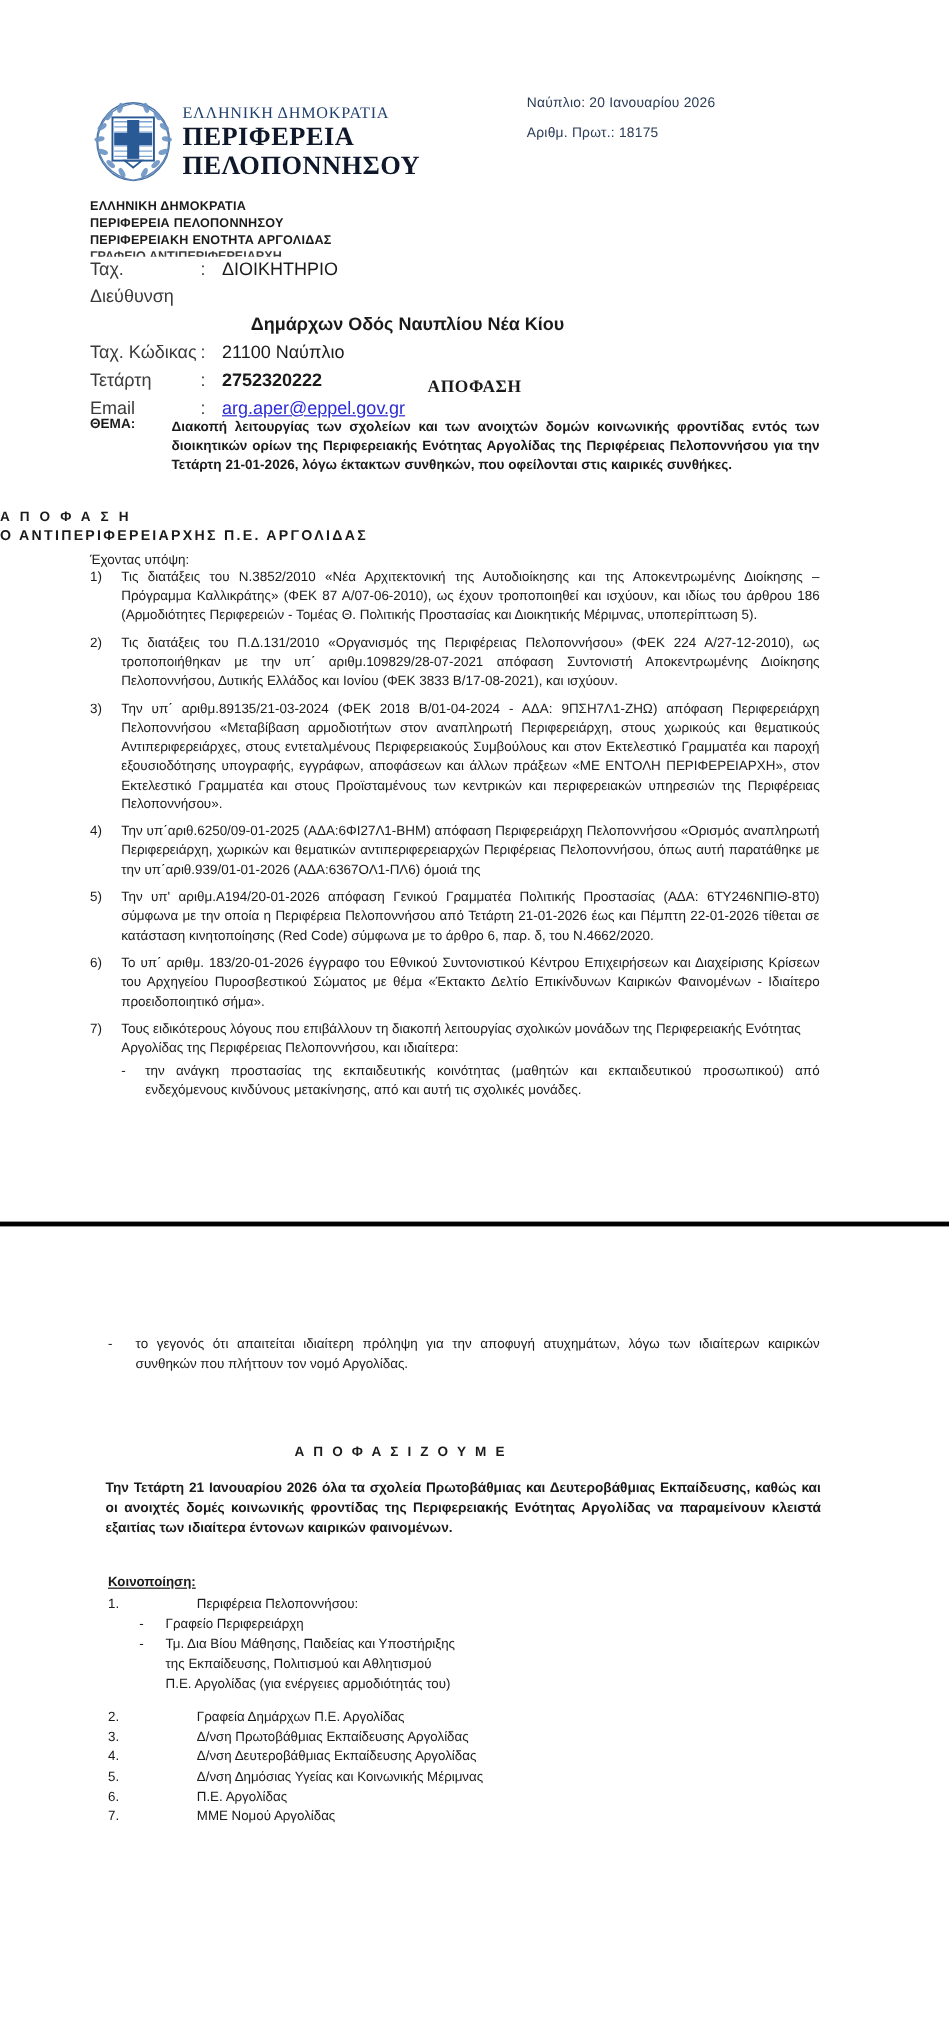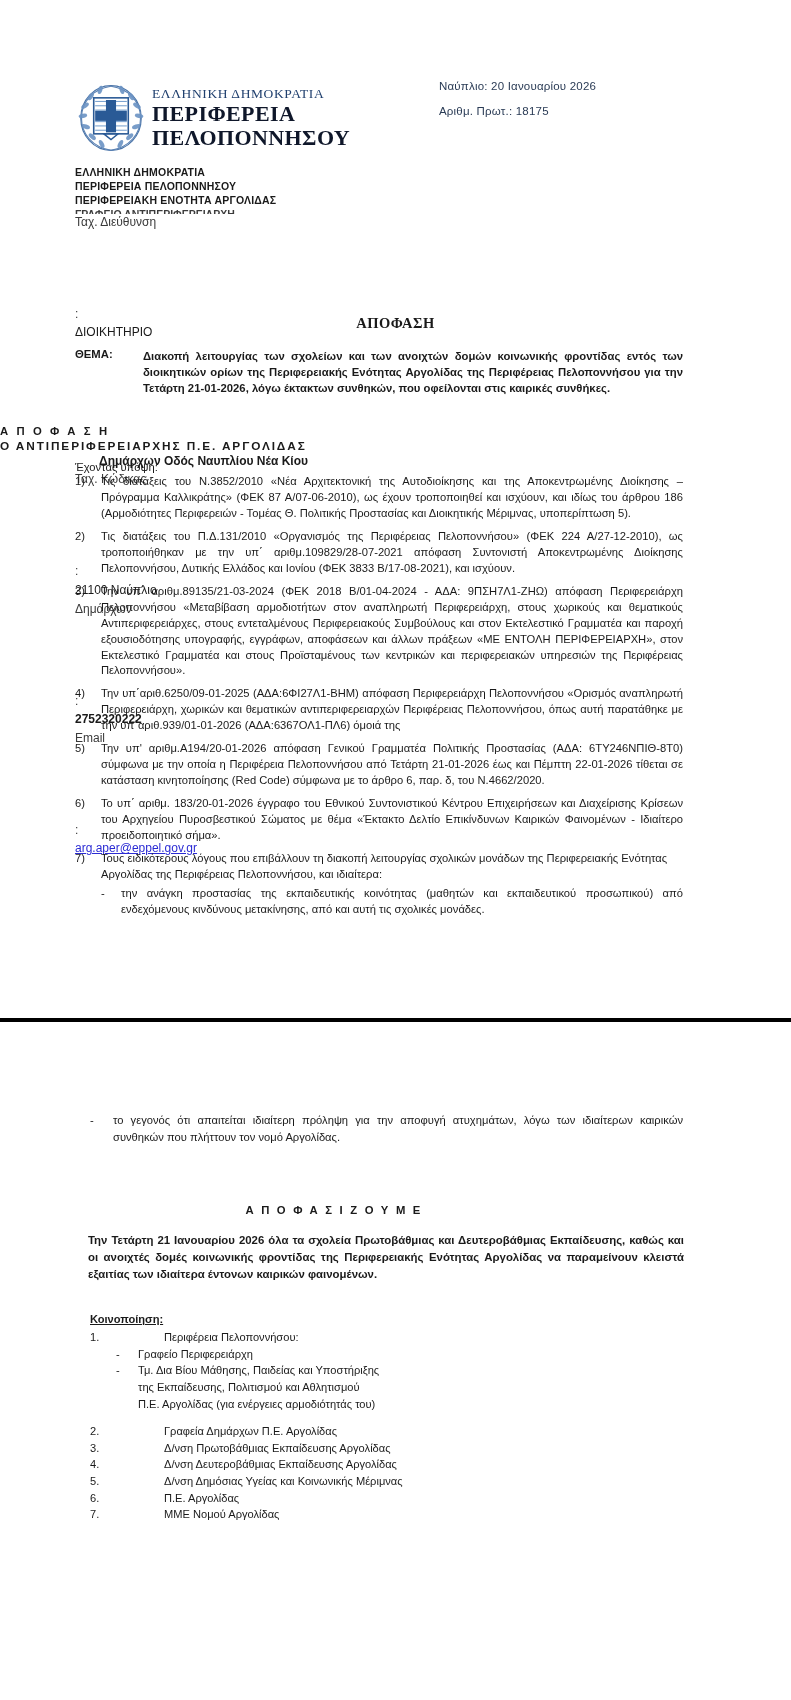--- a/index.html
+++ b/index.html
@@ -73,24 +73,23 @@
     font-weight: bold;
     line-height: 1.32;
     color: #1a1a1a;
     height: 6px;
     overflow: hidden;
     opacity: 0.85;
   }
   .addr-rows { margin-top: -1px; }
   .addr-row {
     display: flex;
-    font-size: 12px;
+    font-size: 15px;
     line-height: 1.55;
     color: #3a3a3a;
-    flex-direction: column;
   }
   .addr-row .k { width: 92px; flex: 0 0 92px; }
   .addr-row .c { width: 18px; flex: 0 0 18px; }
   .addr-row .v { flex: 1 1 auto; color: #1a1a1a; }
   .addr-row .v.bold { font-weight: bold; }
   .addr-row .v.sub { font-weight: bold; padding-left: 24px; }
   .email-link {
     color: #2b2bd4;
     text-decoration: underline;
   }
@@ -289,21 +288,21 @@
         <span class="k"></span>
         <span class="c"></span>
         <span class="v sub">Δημάρχων Οδός Ναυπλίου Νέα Κίου</span>
       </div>
       <div class="addr-row">
         <span class="k">Ταχ. Κώδικας</span>
         <span class="c">:</span>
         <span class="v">21100 Ναύπλιο</span>
       </div>
       <div class="addr-row">
-        <span class="k">Δημάρχων</span>
+        <span class="k">Τετάρτη</span>
         <span class="c">:</span>
         <span class="v bold">2752320222</span>
       </div>
       <div class="addr-row">
         <span class="k">Email</span>
         <span class="c">:</span>
         <span class="v"><a class="email-link" href="#">arg.aper@eppel.gov.gr</a></span>
       </div>
     </div>
   </div>

